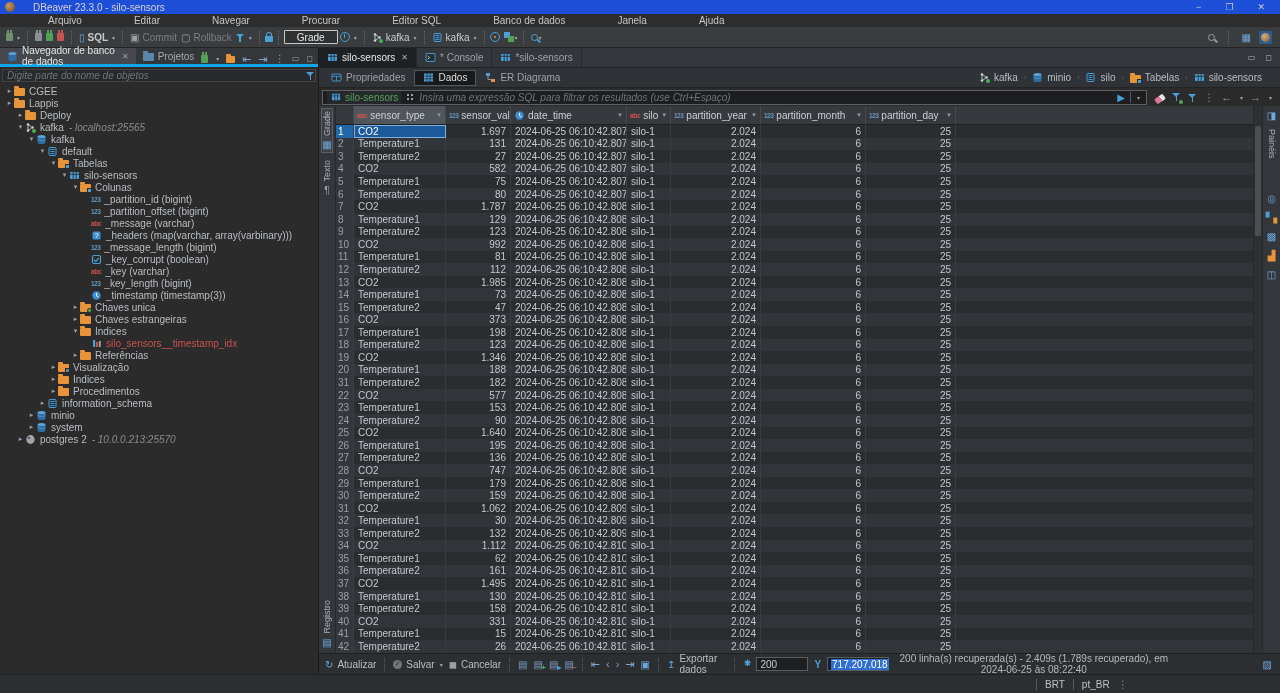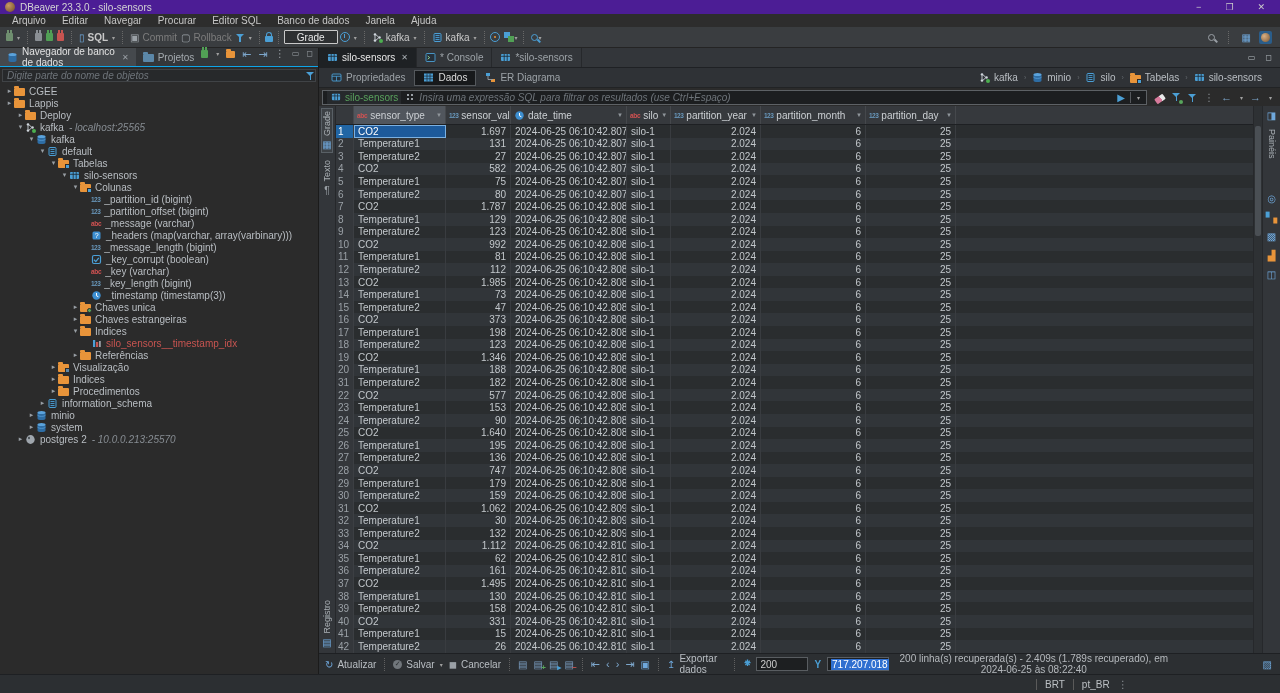--- a/index.html
+++ b/index.html
@@ -3,26 +3,26 @@
 <meta charset="utf-8">
 <style>
   * { margin:0; padding:0; box-sizing:border-box; }
   html,body { background:#1a1a1a; }
   .app {
     position:relative; width:1280px; height:693px; overflow:hidden;
     background:#2b2b2b; font-family:"Liberation Sans", sans-serif;
     font-size:10px; color:#c5c9cd; cursor:default; user-select:none;
   }
   
-  .titlebar { height:14px; background:#4c1d95; display:flex; align-items:center; padding:0 5px; gap:5px; color:#d4d4d4; }
+  .titlebar { height:14px; background:#1d4ed8; display:flex; align-items:center; padding:0 5px; gap:18px; color:#d4d4d4; }
   .beaver { width:10px; height:10px; border-radius:50%; background:radial-gradient(circle at 35% 35%, #c99a63, #6e4a26); flex:none; }
   .win-btns { margin-left:auto; display:flex; align-items:center; gap:24px; padding-right:10px; color:#cccccc; font-size:9px; }
   
   .menubar { height:13px; background:#2d2d2d; display:flex; align-items:center; padding-left:4px; }
-  .menubar span { padding:0 8px; color:#c6c6c6; }
+  .menubar span { padding:0 8px; color:#c6c6c6;margin-left:36px; }
   
   .toolbar { height:21px; background:#3a3d40; border-bottom:1px solid #242424; display:flex; align-items:center; padding:0 4px; }
   .tsep { width:1px; height:13px; border-left:1px dotted #686868; margin:0 5px; }
   .tbtn { display:flex; align-items:center; gap:3px; color:#c9c9c9; padding:0 2px; }
   .tbtn.disabled { color:#7c7c7c; }
   .dd { font-size:6px; color:#a0a0a0; margin-left:1px; }
   .auto-btn { border:1px solid #c9c9c9; background:#2e3032; color:#e8e8e8; padding:0 12px; height:14px; line-height:13px; border-radius:1px; }
   .tb-right { margin-left:auto; display:flex; align-items:center; gap:8px; padding-right:4px; }
   .avatar { width:13px; height:13px; border-radius:2px; background:#2a5d8a; display:flex; align-items:center; justify-content:center; }
   .avatar i { width:9px; height:9px; border-radius:50%; background:radial-gradient(circle at 35% 35%, #d8b084, #7a5530); }
@@ -59,21 +59,21 @@
   .g-str { color:#d25252; font-size:6.5px; font-weight:bold; letter-spacing:-0.3px; flex:none; }
   .ic { display:inline-flex; width:11px; height:11px; flex:none; align-items:center; justify-content:center; }
   .icf { position:relative; width:11px; height:8px; background:#e8943a; border-radius:1px; margin-top:2px; flex:none; }
   .icf::before { content:""; position:absolute; top:-2px; left:0; width:5px; height:2px; background:#e8943a; border-radius:1px 1px 0 0; }
   .icf.blue { background:#5b87a8; } .icf.blue::before { background:#5b87a8; }
   .icf .tag { position:absolute; right:-1px; bottom:-1px; width:5px; height:5px; background:#4b9fd5; border:1px solid #2b2b2b; }
   .icf .tagg { position:absolute; right:-1px; bottom:-1px; width:5px; height:5px; background:#58a55c; border:1px solid #2b2b2b; border-radius:50%; }
   
   .main { display:flex; height:626px; }
   .sidebar { width:319px; flex:none; border-right:1px solid #1b1b1b; display:flex; flex-direction:column; background:#2b2b2b; }
-  .sb-tabs { height:19px; background:#34373a; border-bottom:1px solid #0ea5e9; display:flex; align-items:flex-start; }
+  .sb-tabs { height:19px; background:#34373a; border-bottom:3px solid #0ea5e9; display:flex; align-items:flex-end; }
   .sb-tab { display:flex; align-items:center; gap:4px; height:100%; padding:0 7px; color:#a4aaaf; }
   .sb-tab.active { background:#45494d; color:#e2e2e2; }
   .sb-tab .x { font-size:8px; color:#9aa0a6; margin-left:3px; }
   .sb-tools { margin-left:auto; display:flex; align-items:center; gap:7px; padding-right:5px; color:#9aa0a6; }
   .sb-filter { margin:2px 2px 1px 2px; height:13px; border:1px solid #404346; background:#27292b; display:flex; align-items:center; padding:0 4px; color:#6e747a; font-style:italic; position:relative; }
   .sb-filter .fun { position:absolute; right:-0px; top:1px; }
   .sb-tree { flex:1; overflow:hidden; padding-top:2px; }
   .trow { height:12px; display:flex; align-items:center; white-space:nowrap; }
   .trow .arrow { width:9px; text-align:center; color:#989ea4; font-size:7px; flex:none; }
   .trow .lbl { margin-left:4px; color:#b9bec3; }

